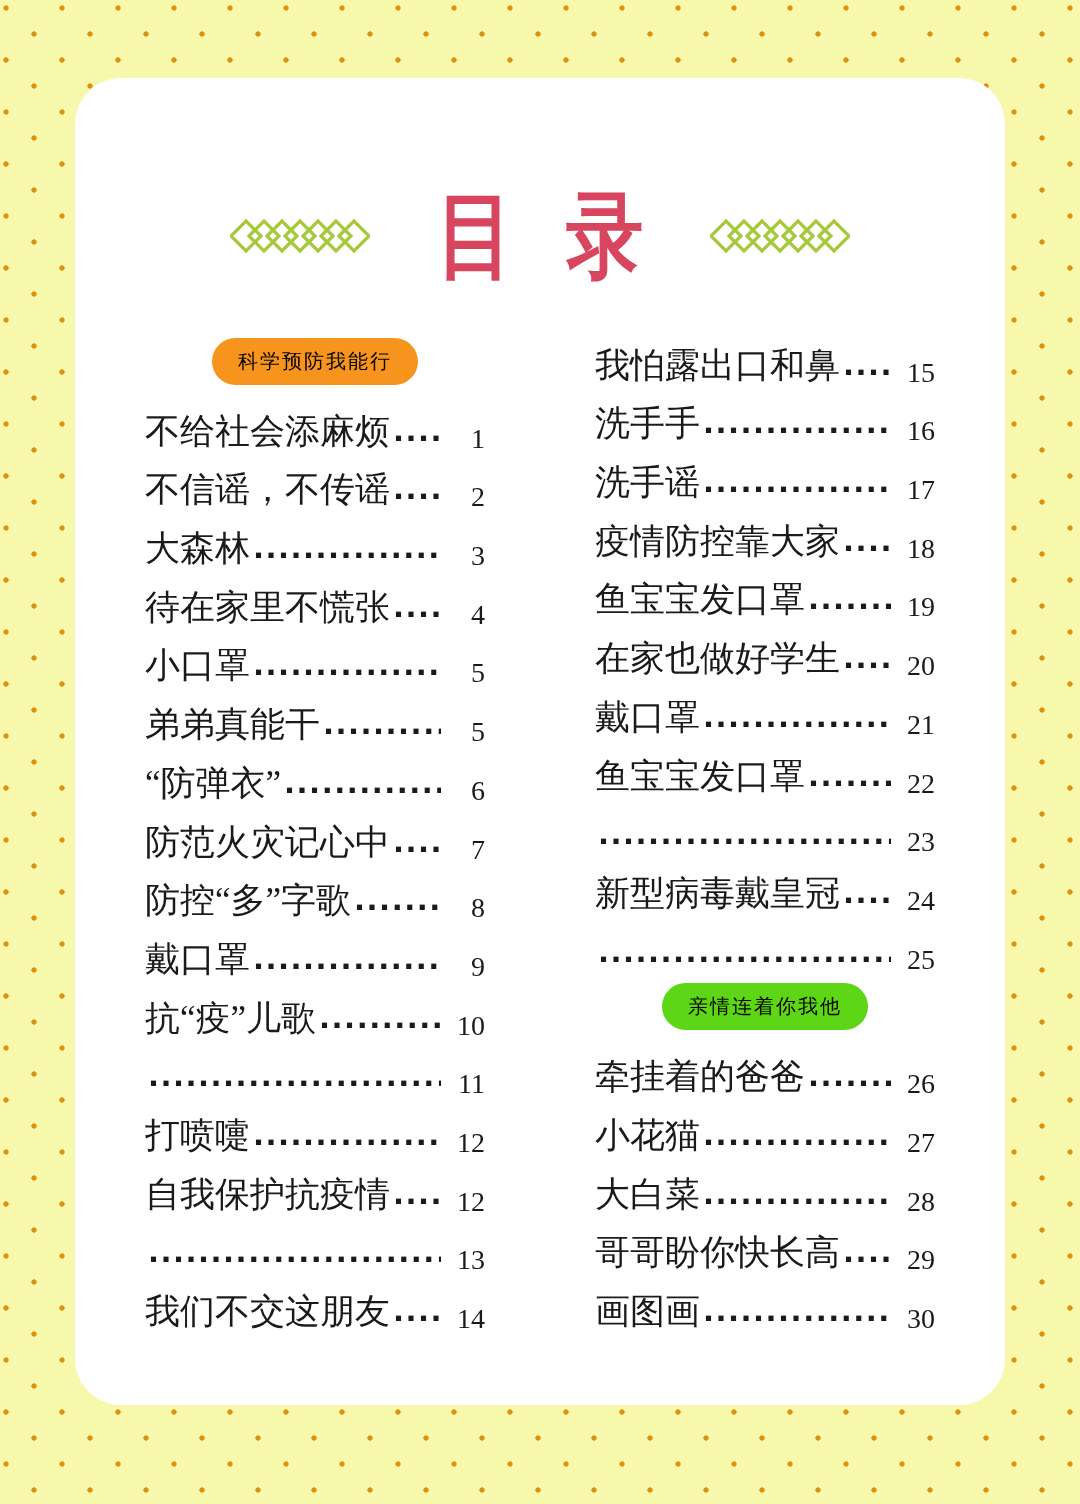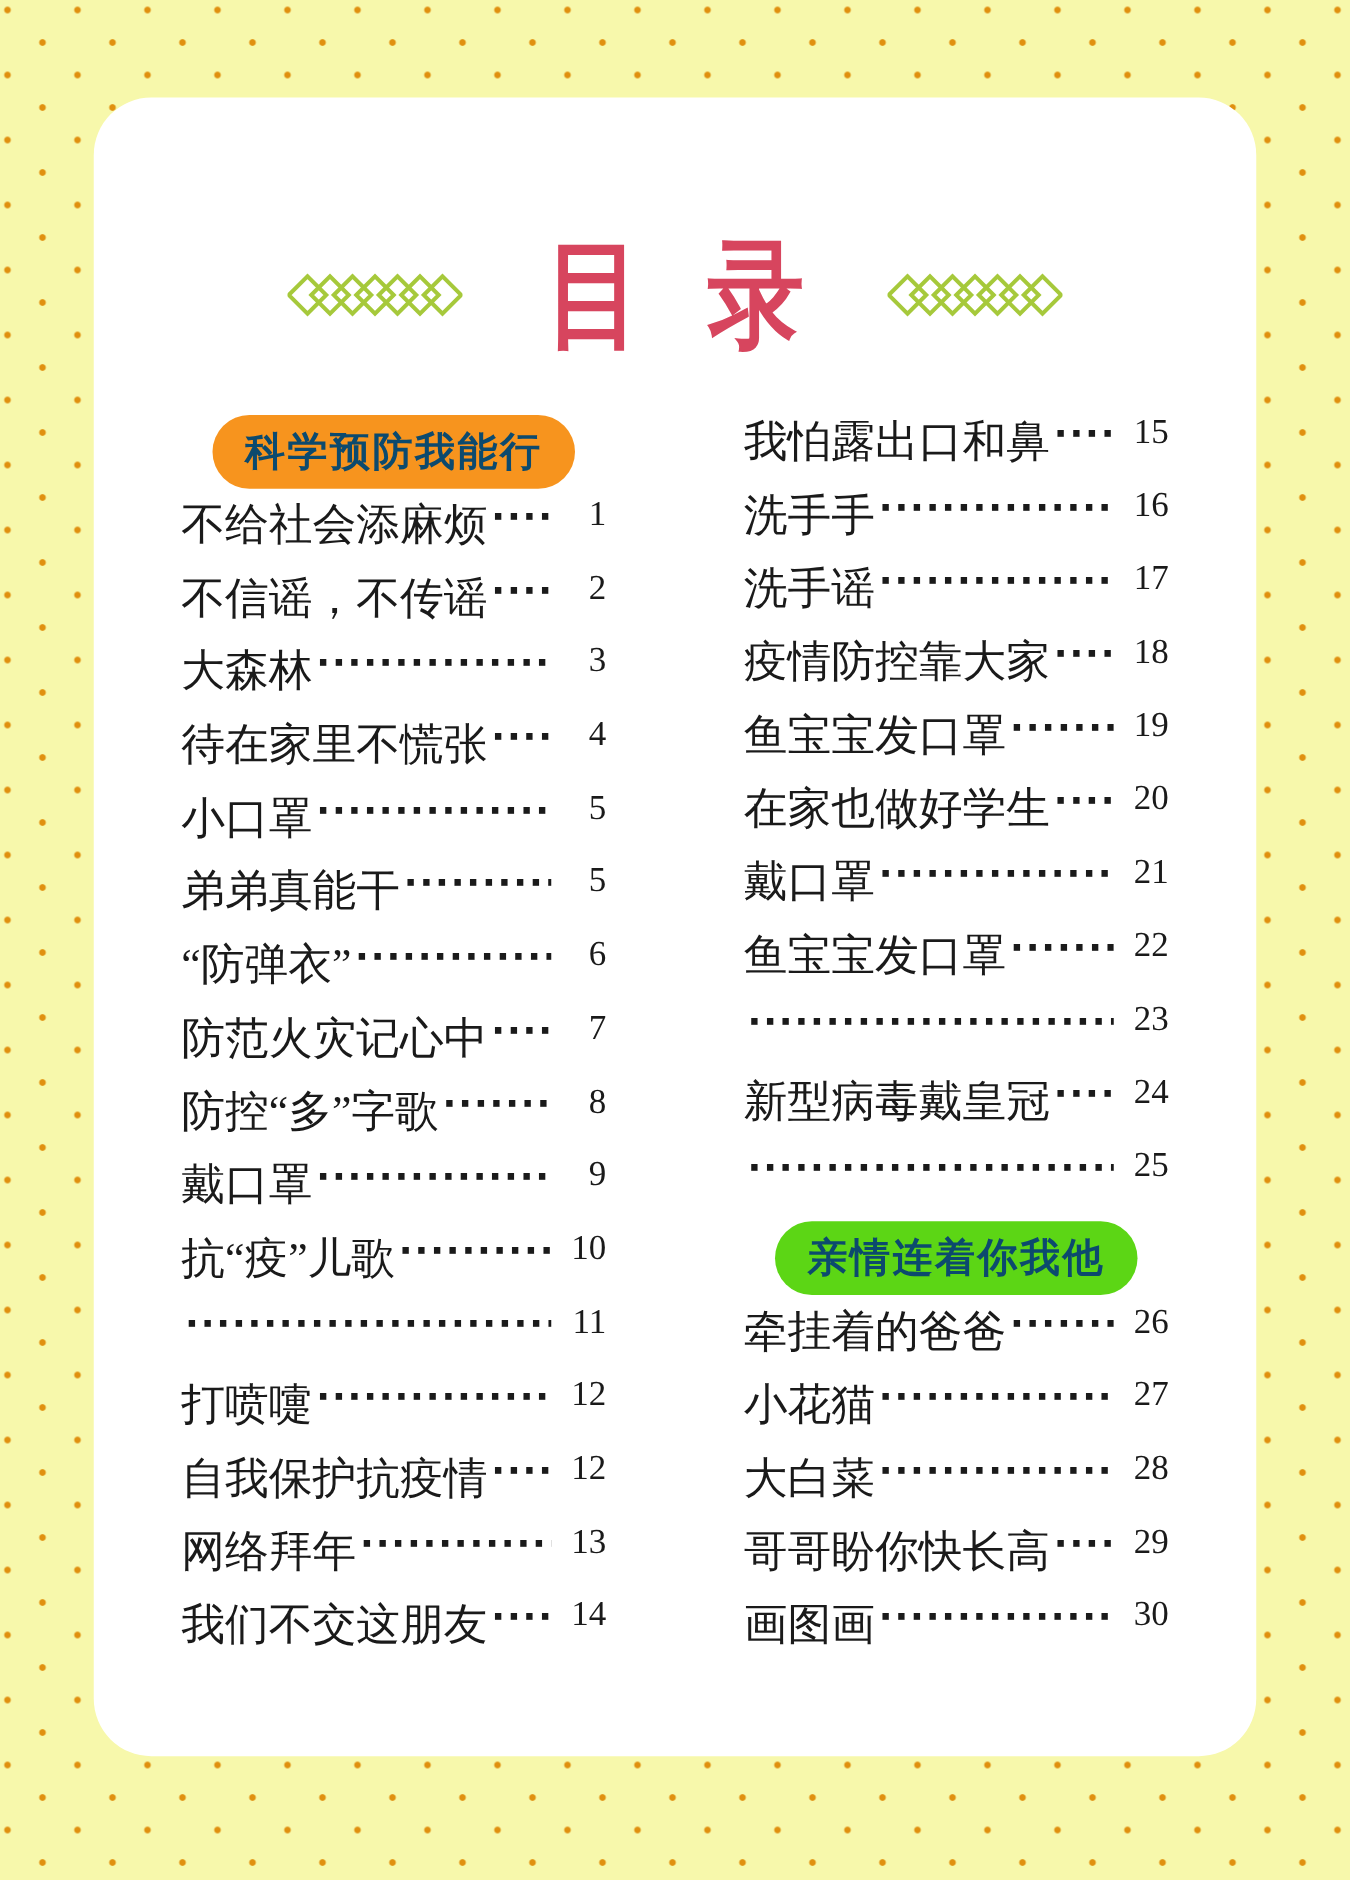--- a/index.html
+++ b/index.html
@@ -49,21 +49,21 @@
     margin-top: 42px;
   }
   .col {
     width: 340px;
     display: flex;
     flex-direction: column;
   }
   .row {
     height: 58.7px;
     display: flex;
-    align-items: flex-start;
+    align-items: flex-end;
     font-size: 35px;
     color: var(--text, #1A1A1A);
   }
   .entry-title { white-space: nowrap; flex: none; }
   .leader {
     flex: 1 1 auto;
     overflow: hidden;
     white-space: nowrap;
     font-family: "DejaVu Sans", sans-serif;
     font-size: 29px;
@@ -80,24 +80,24 @@
   }
   .badge-row {
     height: 62px;
     display: flex;
     align-items: center;
     justify-content: center;
     margin-bottom: 4px;
   }
   .badge {
     display: inline-block;
-    color: #0c4a6e;
+    color: #000000;
     font-family: "Liberation Sans", sans-serif;
-    font-weight: bold;
-    font-size: 32px;
+    font-weight: normal;
+    font-size: 20px;
     letter-spacing: 2px;
     line-height: 1;
     padding: 13px 26px 14px 26px;
     border-radius: 32px;
     white-space: nowrap;
   }
 </style>
 </head>
 <body>
 
@@ -218,21 +218,20 @@
     <span class="pagenum">12</span>
   </div>
 
   <div class="row">
     <span class="entry-title">自我保护抗疫情</span>
     <span class="leader">····························································</span>
     <span class="pagenum">12</span>
   </div>
 
   <div class="row">
-    <span class="entry-title">网络拜年</span>
     <span class="leader">····························································</span>
     <span class="pagenum">13</span>
   </div>
 
   <div class="row">
     <span class="entry-title">我们不交这朋友</span>
     <span class="leader">····························································</span>
     <span class="pagenum">14</span>
   </div>
 </div>

